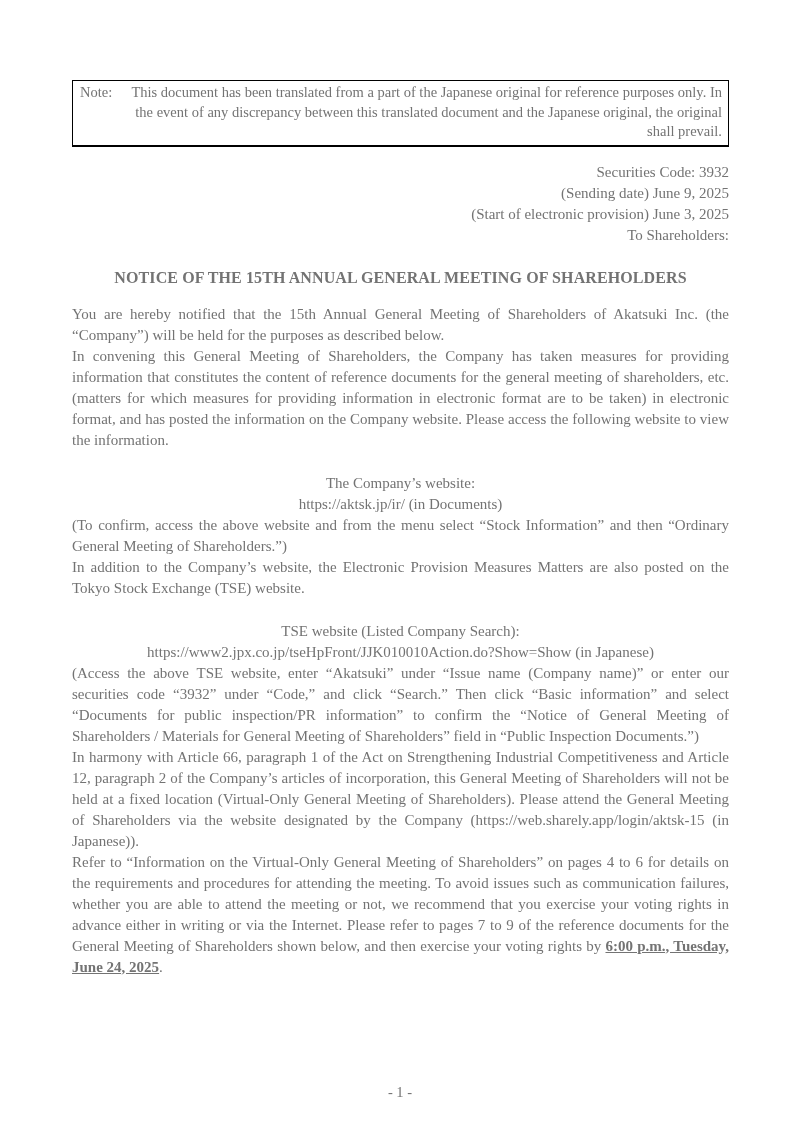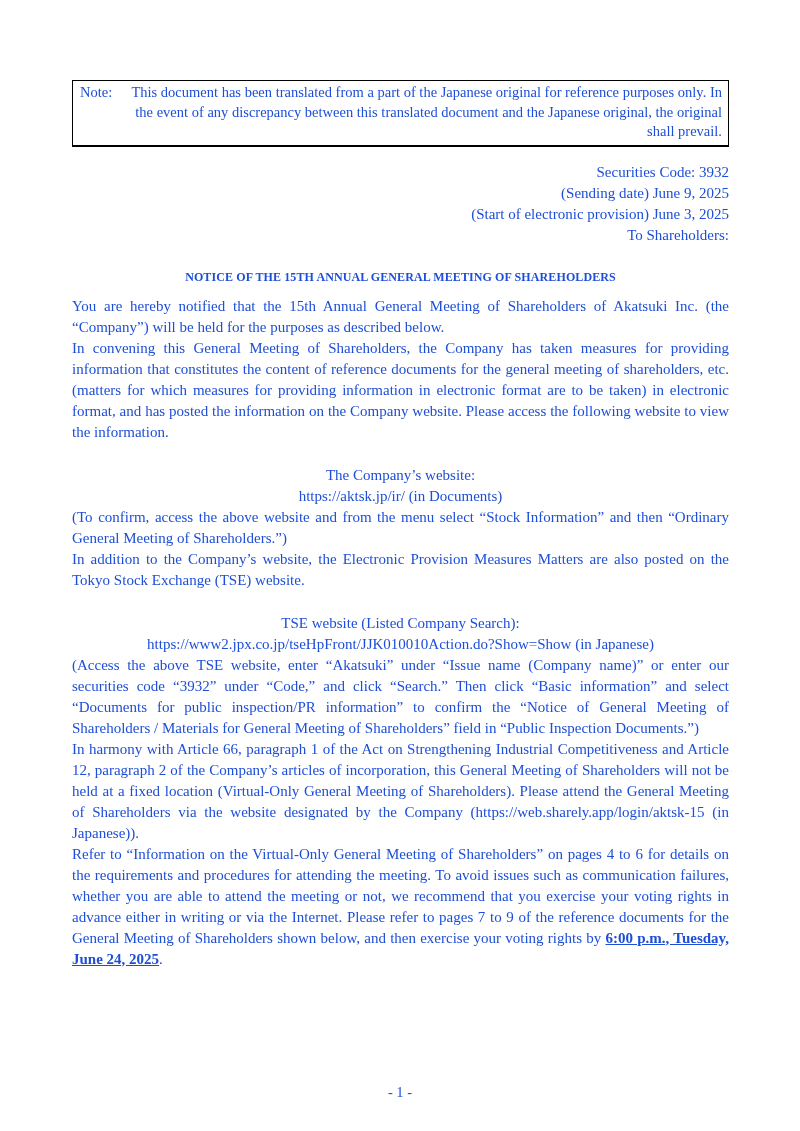--- a/index.html
+++ b/index.html
@@ -6,21 +6,21 @@
     margin: 0;
     padding: 0;
     background: #ffffff;
   }
   .page {
     position: relative;
     width: 800px;
     height: 1131px;
     background: #ffffff;
     font-family: "Liberation Serif", serif;
-    color: #1d4ed8;
+    color: #737373;
     font-size: 15px;
     line-height: 21px;
     overflow: hidden;
   }
   .content {
     position: absolute;
     left: 72px;
     top: 0;
     width: 657px;
   }
@@ -46,22 +46,22 @@
     text-align: right;
   }
   .salutation {
     text-align: right;
   }
   .sender-block {
     margin-left: 326px;
   }
   .bold { font-weight: bold; }
   .doc-title {
-    margin: 21px 0 8px 0;
-    font-size: 12px;
+    margin: 21px 0 16px 0;
+    font-size: 16px;
     font-weight: bold;
     text-align: center;
     letter-spacing: 0.1px;
   }
   p.para {
     margin: 0;
     text-align: justify;
   }
   .mt-blank { margin-top: 22px; }
   .mt-first { margin-top: 24px; }

